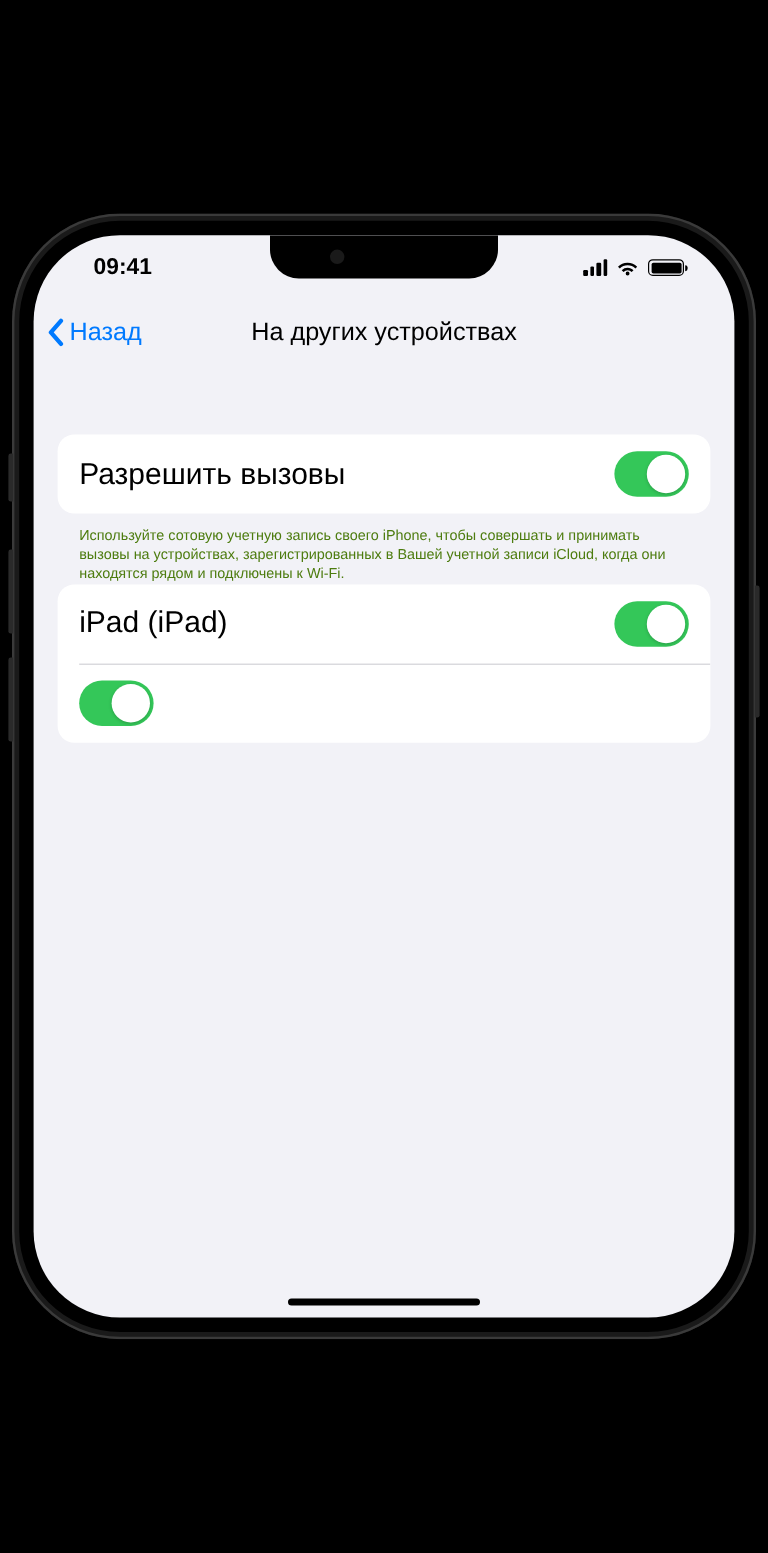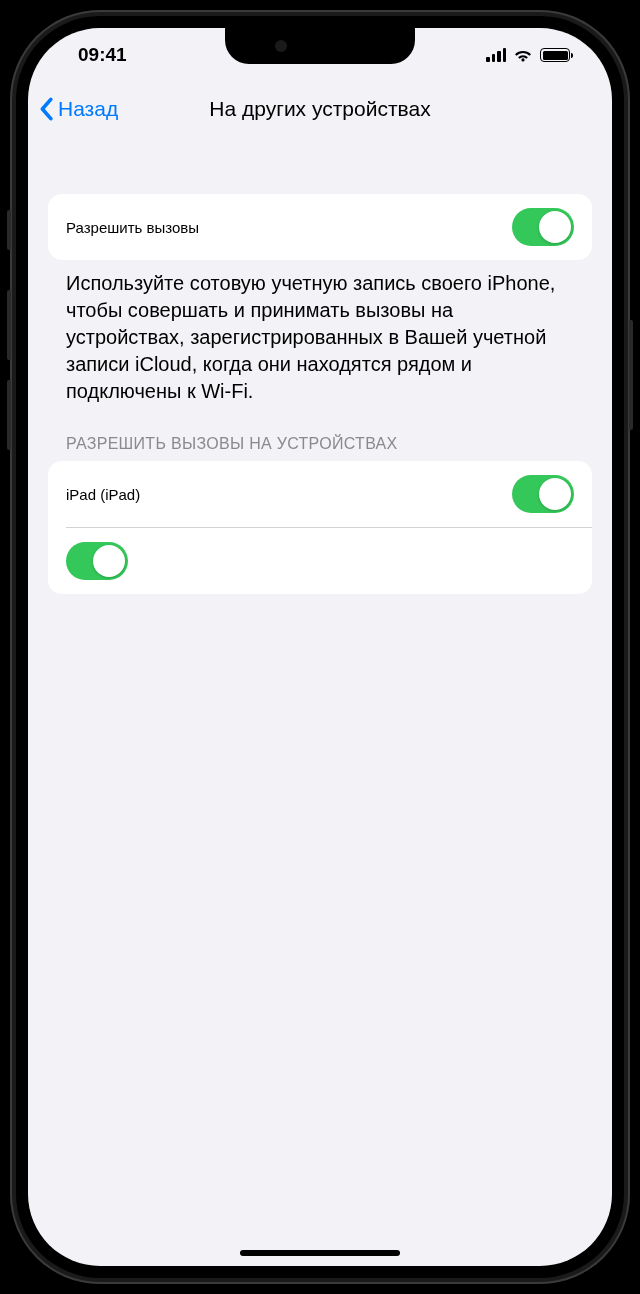--- a/index.html
+++ b/index.html
@@ -7,21 +7,21 @@
       background: #000;
       font-family: -apple-system, BlinkMacSystemFont, "Segoe UI", Helvetica, Arial, sans-serif;
       width: 640px;
       height: 1294px;
       display: flex;
       align-items: center;
       justify-content: center;
     }
     .phone-frame {
       width: 620px;
-      height: 1274px;
+      height: 938px;
       background: #000;
       border-radius: 90px;
       padding: 18px;
       position: relative;
       box-shadow: inset 0 0 0 2px #3a3a3a, inset 0 0 0 6px #1a1a1a;
     }
     .side-button { position: absolute; background: #2a2a2a; }
     .side-button.left1 { left: -3px; top: 200px; width: 4px; height: 40px; border-radius: 2px 0 0 2px; }
     .side-button.left2 { left: -3px; top: 280px; width: 4px; height: 70px; border-radius: 2px 0 0 2px; }
     .side-button.left3 { left: -3px; top: 370px; width: 4px; height: 70px; border-radius: 2px 0 0 2px; }
@@ -129,40 +129,40 @@
       border-radius: 14px;
       overflow: hidden;
     }
     .list-row {
       display: flex;
       align-items: center;
       justify-content: space-between;
       padding: 14px 18px;
       min-height: 56px;
     }
-    .row-label { font-size: 15px; color: #000; }
+    .row-label { font-size: 25px; color: #000; }
     .toggle {
       width: 62px; height: 38px;
       background: #34c759;
       border-radius: 19px;
       position: relative;
       cursor: pointer;
       flex-shrink: 0;
     }
     .toggle-knob {
       position: absolute;
       right: 3px; top: 3px;
       width: 32px; height: 32px;
       background: #fff;
       border-radius: 50%;
       box-shadow: 0 1px 3px rgba(0,0,0,0.2);
     }
     .footer-text {
-      font-size: 20px;
-      color: #000000;
+      font-size: 12px;
+      color: #4d7c0f;
       padding: 10px 18px 0;
       line-height: 1.35;
     }
     .header-text {
       font-size: 16px;
       color: #8a8a8e;
       padding: 30px 18px 8px;
       text-transform: uppercase;
       letter-spacing: 0.3px;
     }
@@ -225,21 +225,20 @@
       <div class="list-group">
         <div class="list-row">
           <span class="row-label">Разрешить вызовы</span>
           <div class="toggle">
             <div class="toggle-knob"></div>
           </div>
         </div>
       </div>
       <div class="footer-text">Используйте сотовую учетную запись своего iPhone, чтобы совершать и принимать вызовы на устройствах, зарегистрированных в Вашей учетной записи iCloud, когда они находятся рядом и подключены к Wi-Fi.</div>
 
-      <div class="header-text">РАЗРЕШИТЬ ВЫЗОВЫ НА УСТРОЙСТВАХ</div>
 
       <div class="list-group group2">
         <div class="list-row">
           <span class="row-label">iPad (iPad)</span>
           <div class="toggle">
             <div class="toggle-knob"></div>
           </div>
         </div>
         <div class="divider"></div>
         <div class="list-row">

